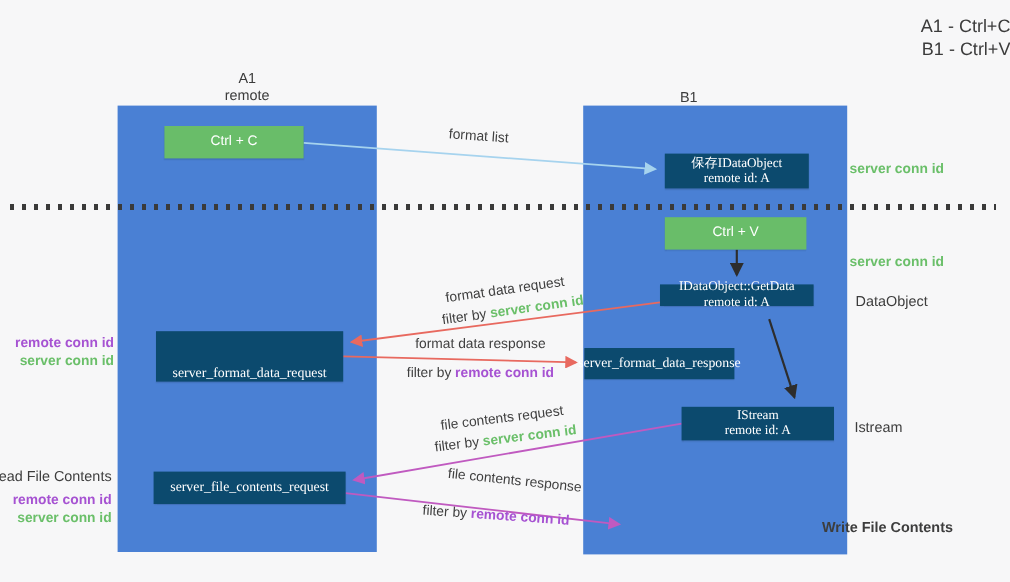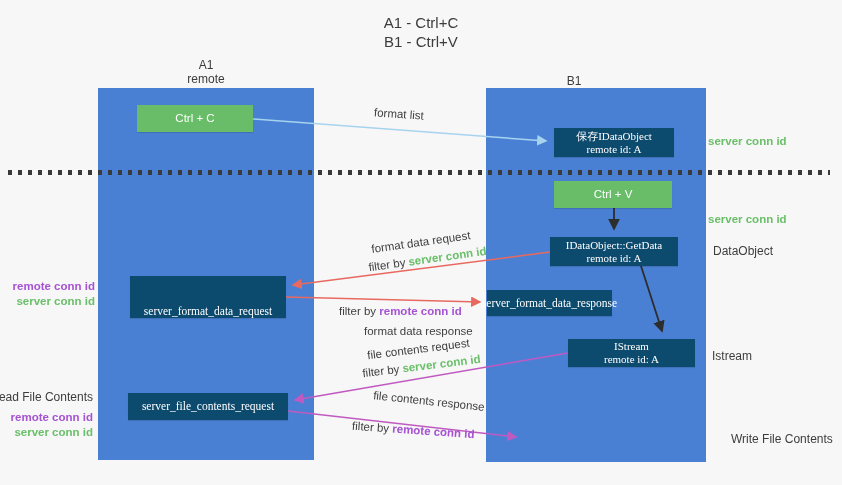--- a/index.html
+++ b/index.html
@@ -1,63 +1,63 @@
 <!DOCTYPE html>
 <html><head>
 <meta charset="utf-8">
 <style>
   html,body{margin:0;padding:0;background:#f7f7f8;}
   .canvas{
     position:relative;width:842px;height:485px;overflow:hidden;
     background:#f7f7f8;
     font-family:"Liberation Sans",sans-serif;color:#3d3d3d;
   }
-  .title{position:absolute;left:0;top:13px;width:842px;text-align:center;
+  .title{position:absolute;left:0;top:13px;width:842px;text-align:right;
     font-size:15px;line-height:19px;color:#3b3b3b;}
   .col-hdr{position:absolute;top:58px;text-align:center;font-size:12px;line-height:14px;color:#3b3b3b;}
   .lifeline{position:absolute;background:#4a80d4;z-index:1;}
   #col-a1{left:98px;top:88px;width:216px;height:372px;}
   #col-b1{left:486px;top:88px;width:220px;height:374px;}
   .dotted{position:absolute;left:8px;top:170px;width:822px;height:5px;z-index:3;
     background:repeating-linear-gradient(90deg,#3a3a3a 0 4px,transparent 4px 10px);}
   .arrows{position:absolute;left:0;top:0;z-index:2;pointer-events:none;}
   .node{position:absolute;z-index:3;display:flex;flex-direction:column;align-items:center;justify-content:center;
     color:#ffffff;text-align:center;font-size:11.5px;line-height:13px;box-shadow:0 1px 1px rgba(0,0,0,0.12);}
   .node.green{background:#69bd69;}
   .node.orange{background:#0c4a6e;font-family:Liberation Serif, serif;}
   .node.small{font-size:11px;}
   #n-ctrl-c{left:137px;top:105px;width:116px;height:27px;}
   #n-save{left:554px;top:128px;width:120px;height:29px;}
   #n-ctrl-v{left:554px;top:181px;width:118px;height:27px;}
-  #n-getdata{left:550px;top:237px;width:128px;height:29px;}
+  #n-getdata{left:550px;top:237px;width:128px;height:18px;}
   #n-fmt-req{left:130px;top:276px;width:156px;height:42px;justify-content:flex-end;}
   #n-fmt-resp{left:487px;top:290px;width:125px;height:26px;}
   #n-istream{left:568px;top:339px;width:127px;height:28px;}
   #n-file-req{left:128px;top:393px;width:160px;height:27px;}
   #n-file-resp{left:523px;top:426px;width:161px;height:27px;}
   .caption{position:absolute;z-index:4;font-size:11.5px;white-space:nowrap;color:#3f3f3f;}
   .green-txt{color:#6abf69;font-weight:bold;}
   .purple-txt{color:#a652d2;font-weight:bold;}
   .side-lbl{position:absolute;z-index:4;font-size:11.5px;white-space:nowrap;}
   .side-lbl.plain{font-size:12px;color:#3d3d3d;text-align:right;}
   .r-align{text-align:right;}
   #cap-format-list{left:374px;top:108px;transform:rotate(4deg);}
   #cap-fdr{left:371px;top:236px;transform:rotate(-8deg);}
   #cap-fdr-filter{left:368px;top:253px;transform:rotate(-8deg);}
-  #cap-fdresp{left:364px;top:281px;margin-top:44px;}
+  #cap-fdresp{left:346px;top:281px;}
   #cap-fdresp-filter{left:339px;top:305px;}
   #cap-fcr{left:367px;top:343px;transform:rotate(-7deg);}
   #cap-fcr-filter{left:362px;top:360px;transform:rotate(-7deg);}
   #cap-fcresp{left:373px;top:395px;transform:rotate(6deg);}
   #cap-fcresp-filter{left:352px;top:424px;transform:rotate(4deg);}
   #lbl-r-conn1{left:708px;top:135px;}
   #lbl-r-conn2{left:708px;top:213px;}
   #lbl-dataobject{left:713px;top:244px;}
   #lbl-istream{left:712px;top:349px;}
-  #lbl-write{left:731px;top:432px;}
+  #lbl-write{left:685px;top:432px;font-weight:bold;}
   #lbl-l-remote1{right:747px;top:280px;}
   #lbl-l-server1{right:747px;top:295px;}
   #lbl-read{right:749px;top:390px;}
   #lbl-l-remote2{right:749px;top:411px;}
   #lbl-l-server2{right:749px;top:426px;}
 </style>
 </head>
 <body>
 
 <div class="canvas">

